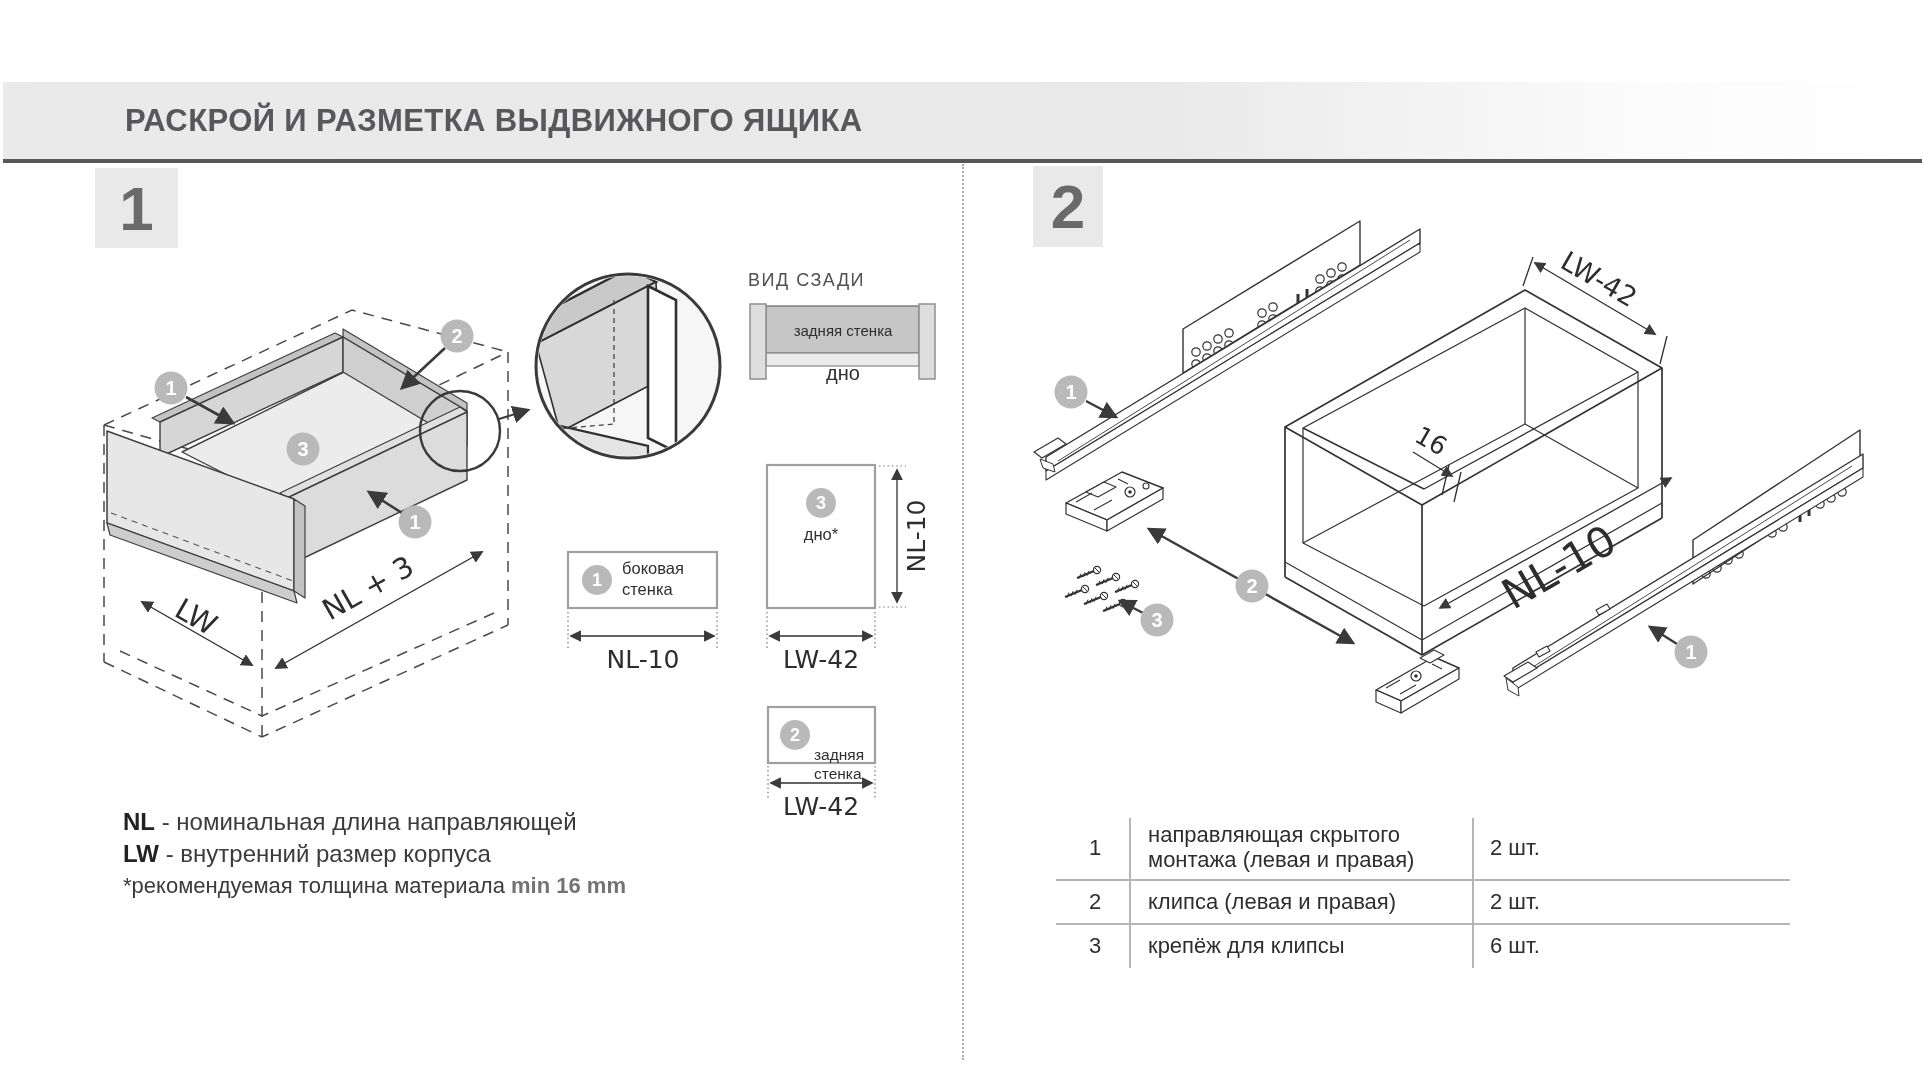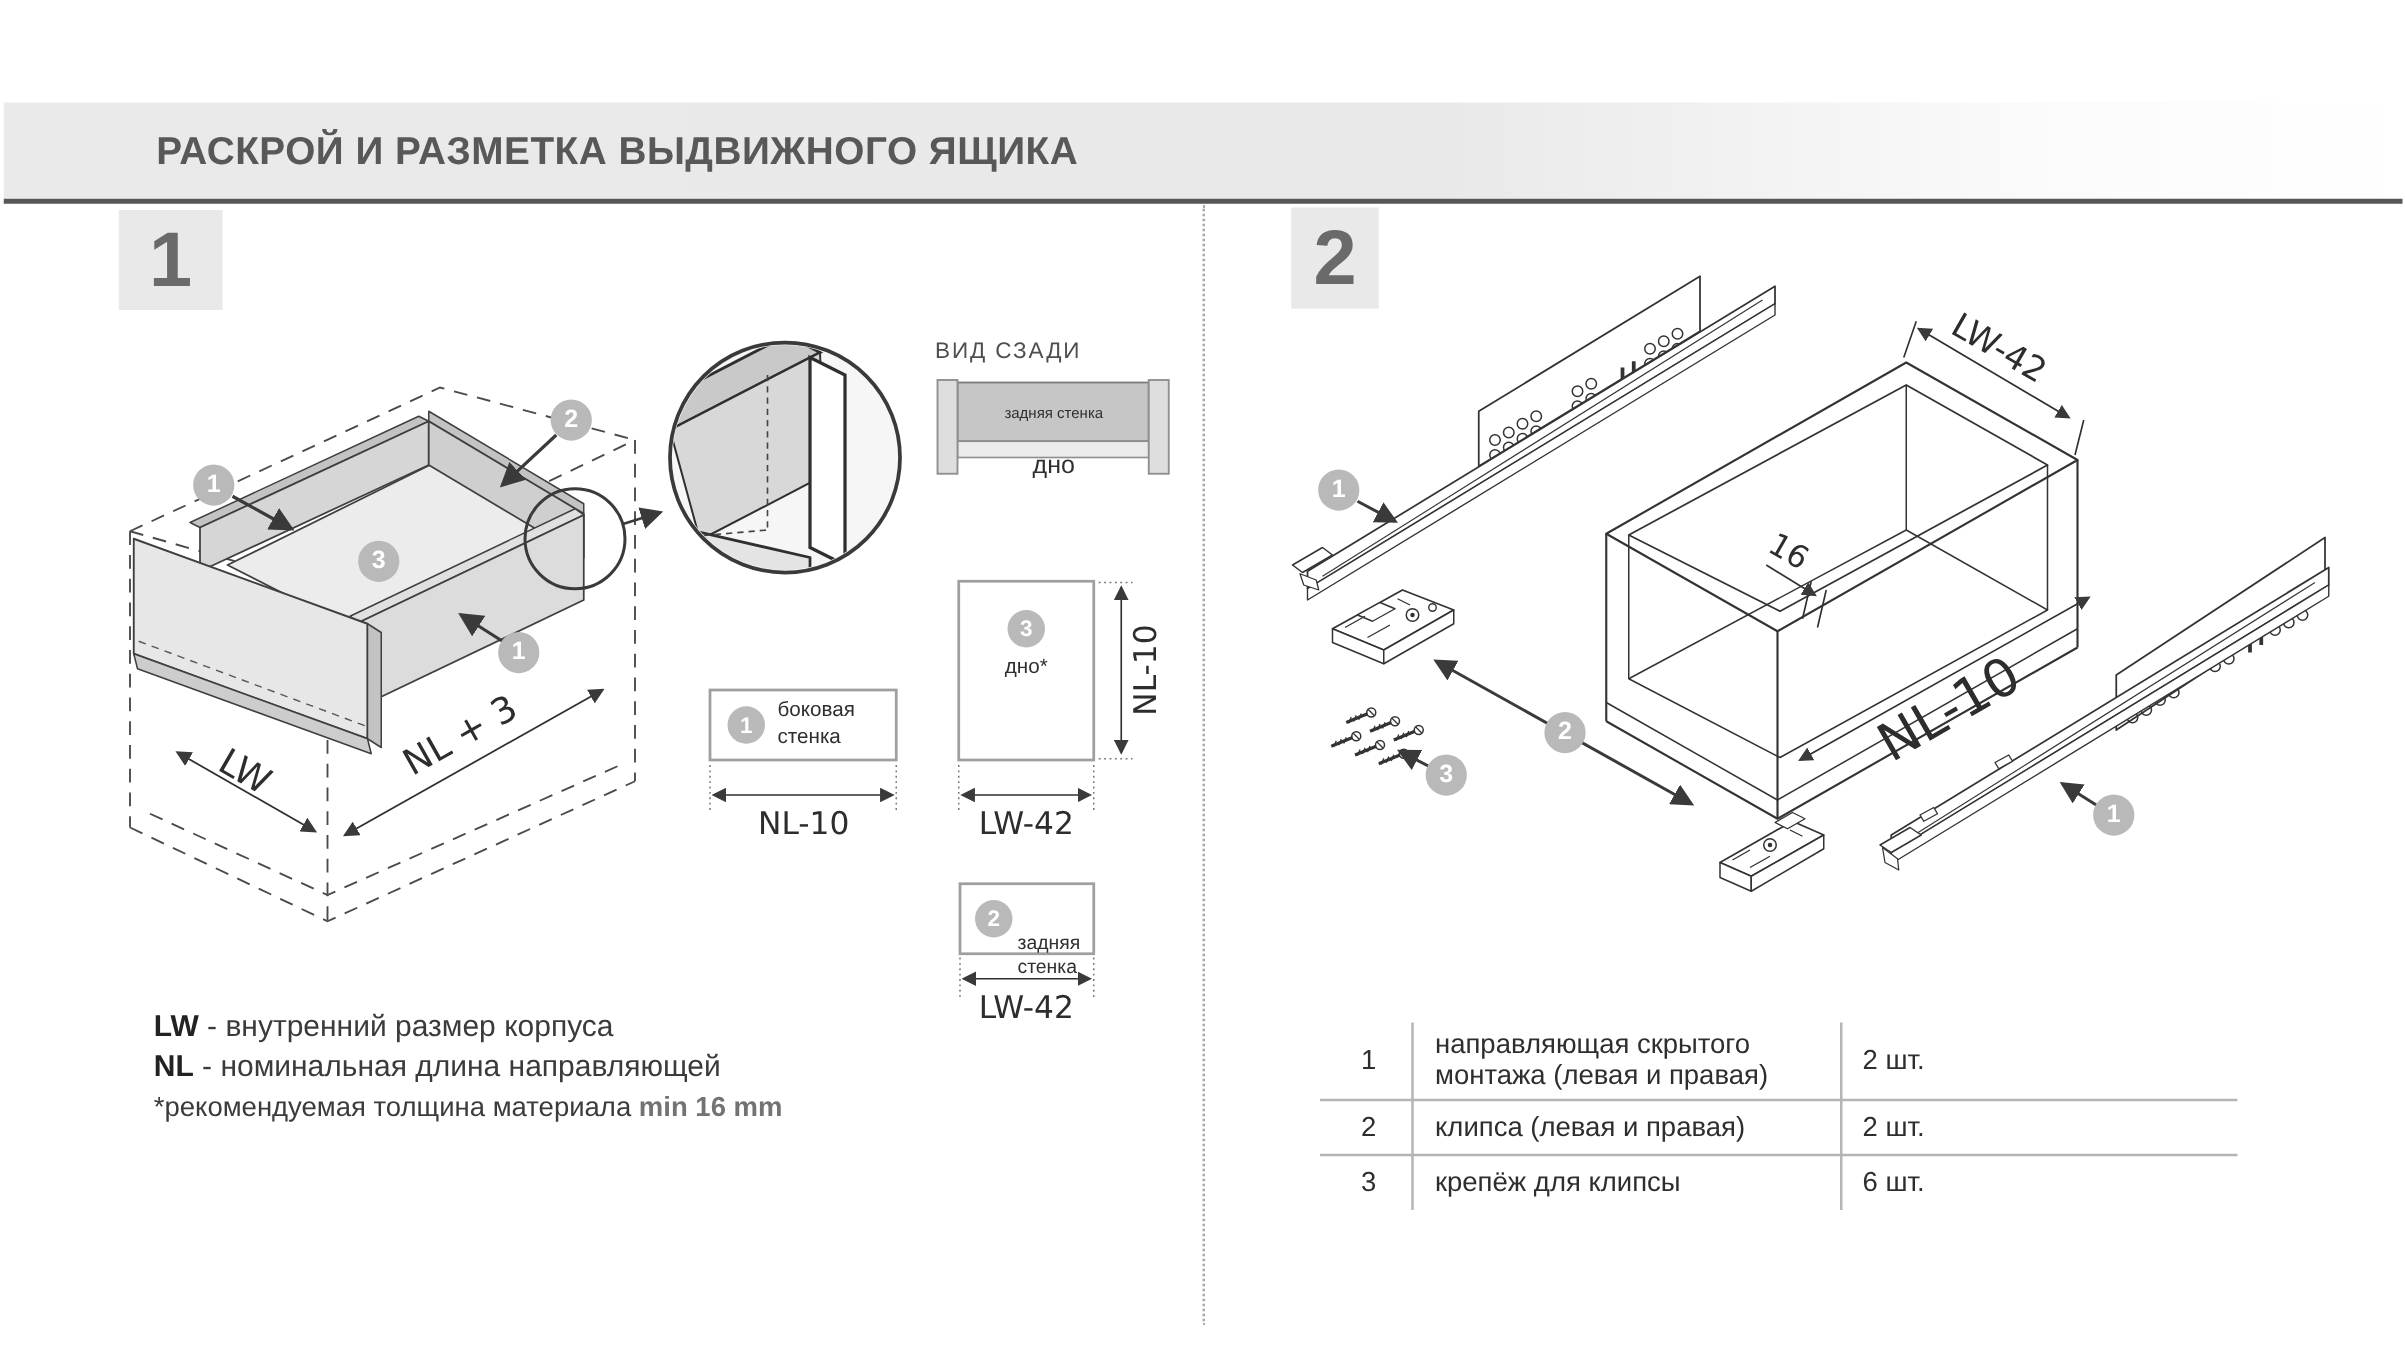--- a/index.html
+++ b/index.html
@@ -263,21 +263,21 @@
 
 <div class="co" style="left:171px;top:388px;">1</div>
 <div class="co" style="left:457px;top:336px;">2</div>
 <div class="co" style="left:303px;top:449px;">3</div>
 <div class="co" style="left:415px;top:522px;">1</div>
 
 <div class="dim" style="left:196px;top:617px;--r:30deg;font-size:29px;">LW</div>
 <div class="dim" style="left:368px;top:588px;--r:-29.5deg;font-size:29px;">NL + 3</div>
 
 <div class="lab" style="left:748px;top:270px;font-size:18px;color:#4f4f4f;letter-spacing:1.5px;">ВИД СЗАДИ</div>
-<div class="lab" style="left:843px;top:330px;font-size:12px;transform:translate(-50%,-50%);">задняя стенка</div>
+<div class="lab" style="left:843px;top:330px;font-size:15px;transform:translate(-50%,-50%);">задняя стенка</div>
 <div class="lab" style="left:843px;top:373px;font-size:20px;transform:translate(-50%,-50%);">дно</div>
 
 <div class="co sm" style="left:597px;top:580px;">1</div>
 <div class="lab" style="left:622px;top:558px;font-size:16.5px;line-height:21px;">
   <div>боковая</div>
   <div>стенка</div>
 </div>
 <div class="dim" style="left:643px;top:659px;font-size:25px;">NL-10</div>
 
 <div class="co sm" style="left:821px;top:503px;">3</div>
@@ -286,22 +286,22 @@
 <div class="dim" style="left:916px;top:536px;--r:-90deg;font-size:25px;">NL-10</div>
 
 <div class="co sm" style="left:795px;top:735px;">2</div>
 <div class="lab" style="left:814px;top:713px;font-size:15.5px;line-height:19px;margin-top:32px;">
   <div>задняя</div>
   <div>стенка</div>
 </div>
 <div class="dim" style="left:821px;top:806px;font-size:25px;">LW-42</div>
 
 <div class="legend">
+  <div class="row"><b>NL</b><span> - номинальная длина направляющей</span></div>
   <div class="row"><b>LW</b><span> - внутренний размер корпуса</span></div>
-  <div class="row"><b>NL</b><span> - номинальная длина направляющей</span></div>
   <div class="note"><span>*рекомендуемая толщина материала </span><b>min 16 mm</b></div>
 </div>
 
 <div class="co" style="left:1071px;top:392px;">1</div>
 <div class="co" style="left:1252px;top:586px;">2</div>
 <div class="co" style="left:1157px;top:620px;">3</div>
 <div class="co" style="left:1691px;top:652px;">1</div>
 
 <div class="dim" style="left:1599px;top:279px;--r:30deg;font-size:27px;">LW-42</div>
 <div class="dim" style="left:1431px;top:441px;--r:30deg;font-size:25px;">16</div>

